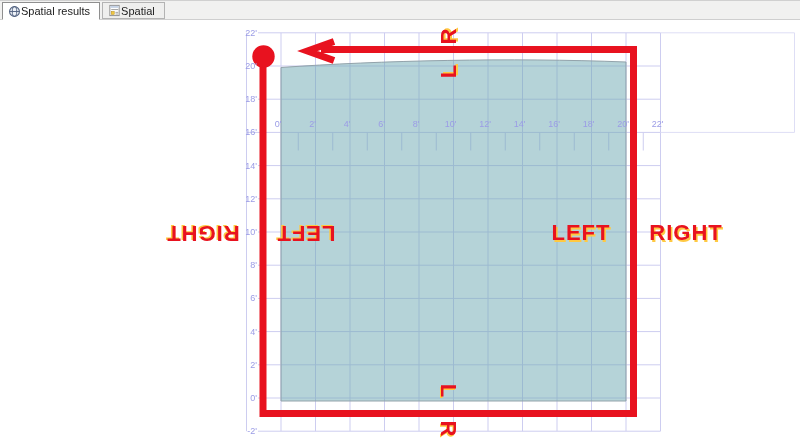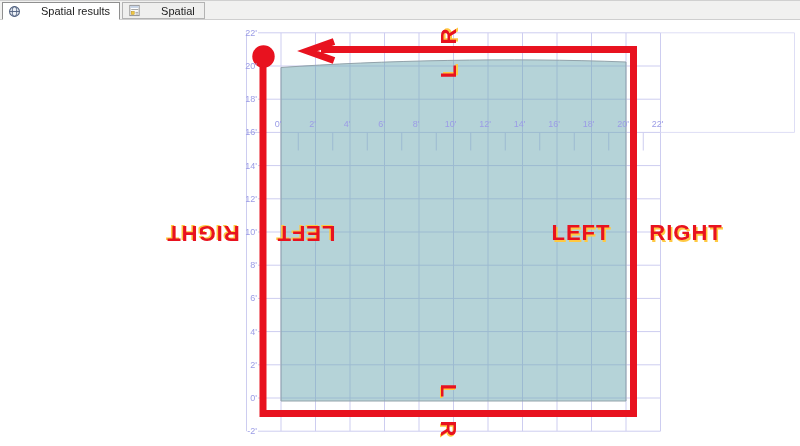--- a/index.html
+++ b/index.html
@@ -7,21 +7,21 @@
     width:800px;height:446px;position:relative;overflow:hidden;
     background:#ffffff;font-family:"Liberation Sans",sans-serif;
   }
   
   .tabstrip{
     position:absolute;top:0;left:0;right:0;height:20px;z-index:5;
     background:#f1f1f0;border-top:1px solid #d0d0d0;border-bottom:1px solid #cfcfcf;
     display:flex;align-items:stretch;padding:1px 0 0 2px;box-sizing:border-box;
   }
   .tab{
-    display:flex;align-items:center;gap:20px;padding:0 9px 0 5px;
+    display:flex;align-items:center;gap:0;padding:0 9px 0 5px;
     font-size:11px;color:#1b1b1b;border:1px solid #b3b3b3;background:#efefee;
     position:relative;white-space:nowrap;cursor:default;
   }
   .tab.active{background:#ffffff;border-color:#8f8f8f;border-bottom-color:#ffffff;margin-bottom:-1px;z-index:6;}
   .tab + .tab{margin-left:2px;}
   .tabicon{width:13px;height:13px;flex:0 0 auto;}
   
   .canvas{position:absolute;left:0;top:20px;width:791px;height:426px;background:#fff;}
   .gridsvg{position:absolute;left:0;top:0;}
   

